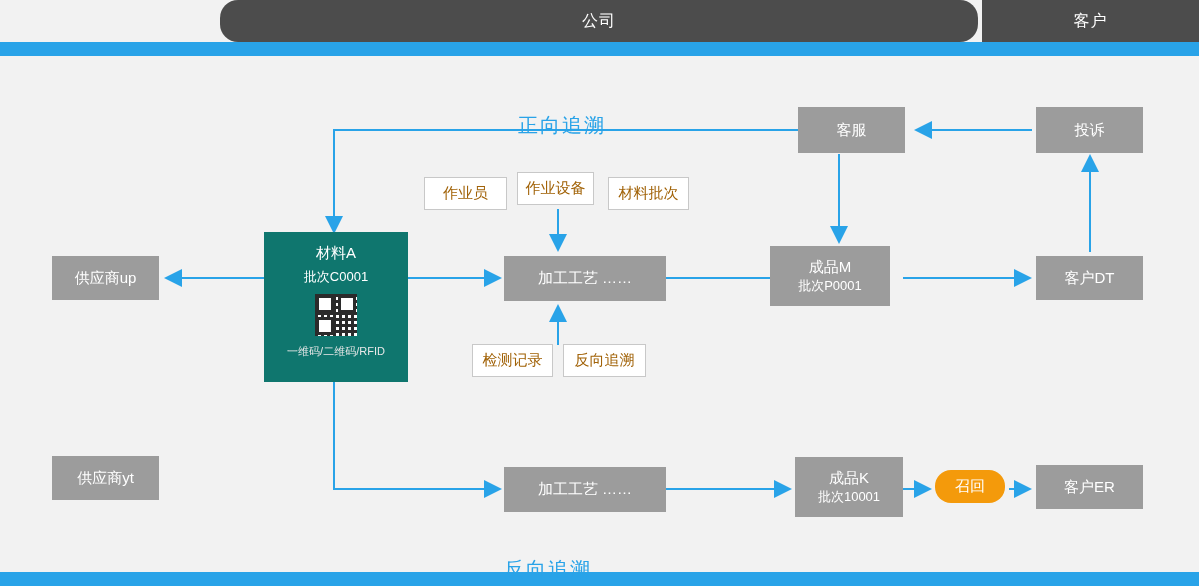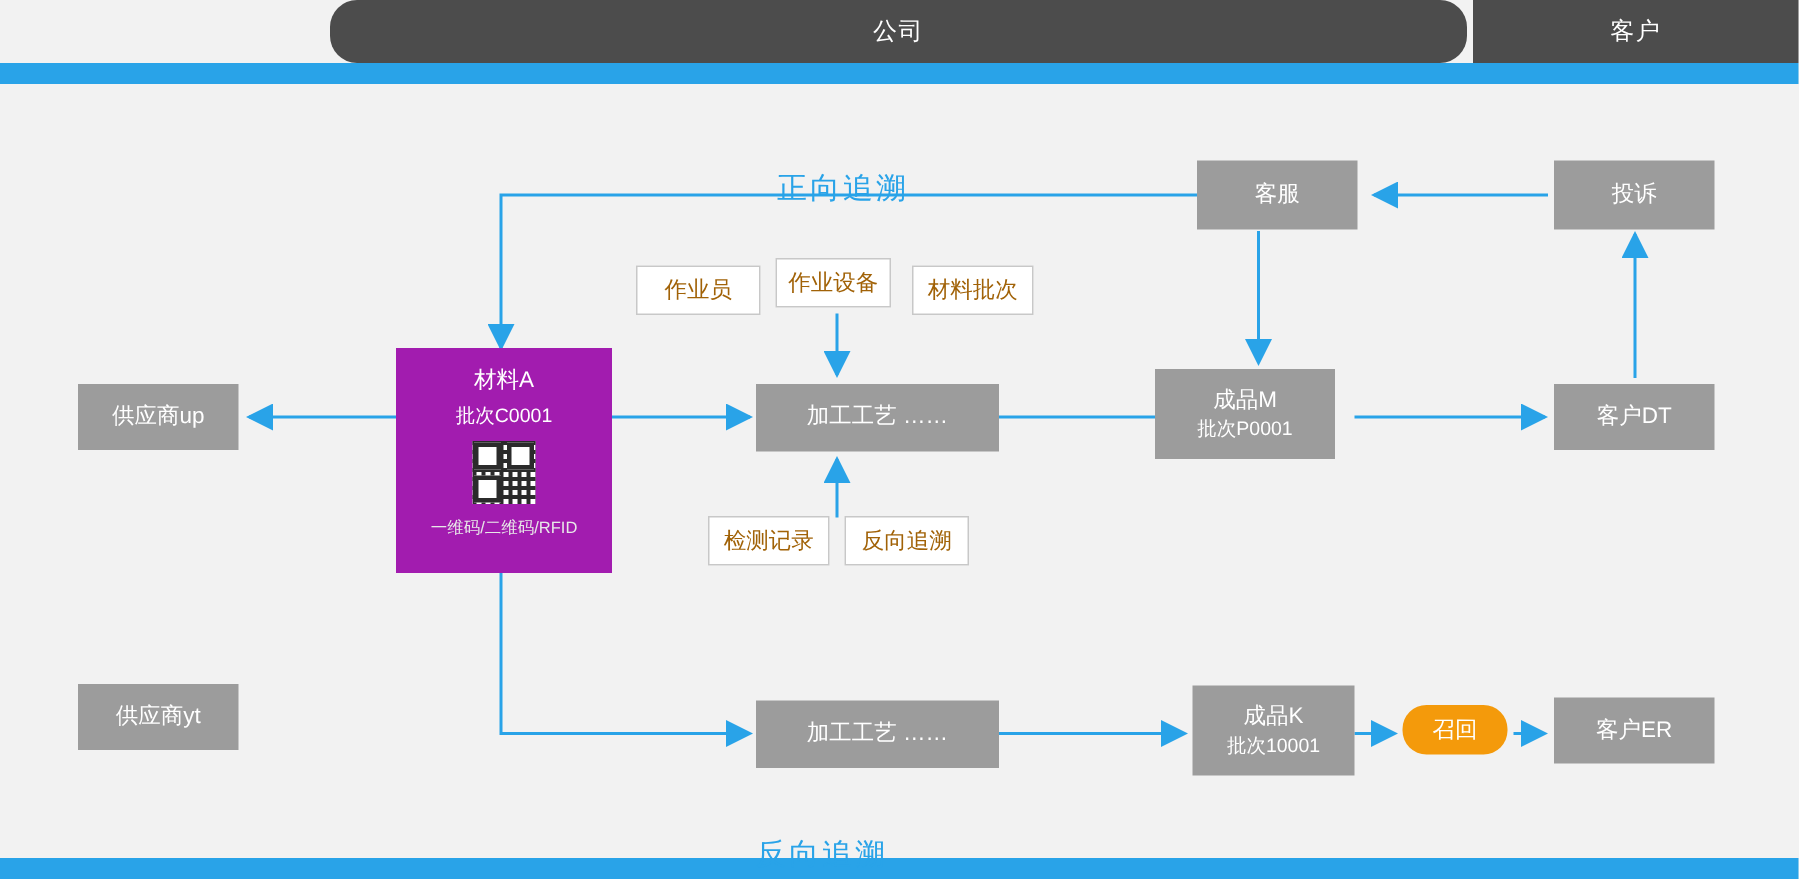--- a/index.html
+++ b/index.html
@@ -79,21 +79,21 @@
     font-size: 15px;
     box-sizing: border-box;
     line-height: 1.35;
   }
   .node .sub {
     font-size: 13px;
   }
 
   .matbox {
     position: absolute;
-    background: #a21caf;
+    background: #0f766e;
     color: #ffffff;
     display: flex;
     flex-direction: column;
     align-items: center;
     box-sizing: border-box;
     padding-top: 12px;
   }
   .matbox .t1 { font-size: 15px; }
   .matbox .t2 { font-size: 13px; margin-top: 5px; }
   .matbox .code-tag {

